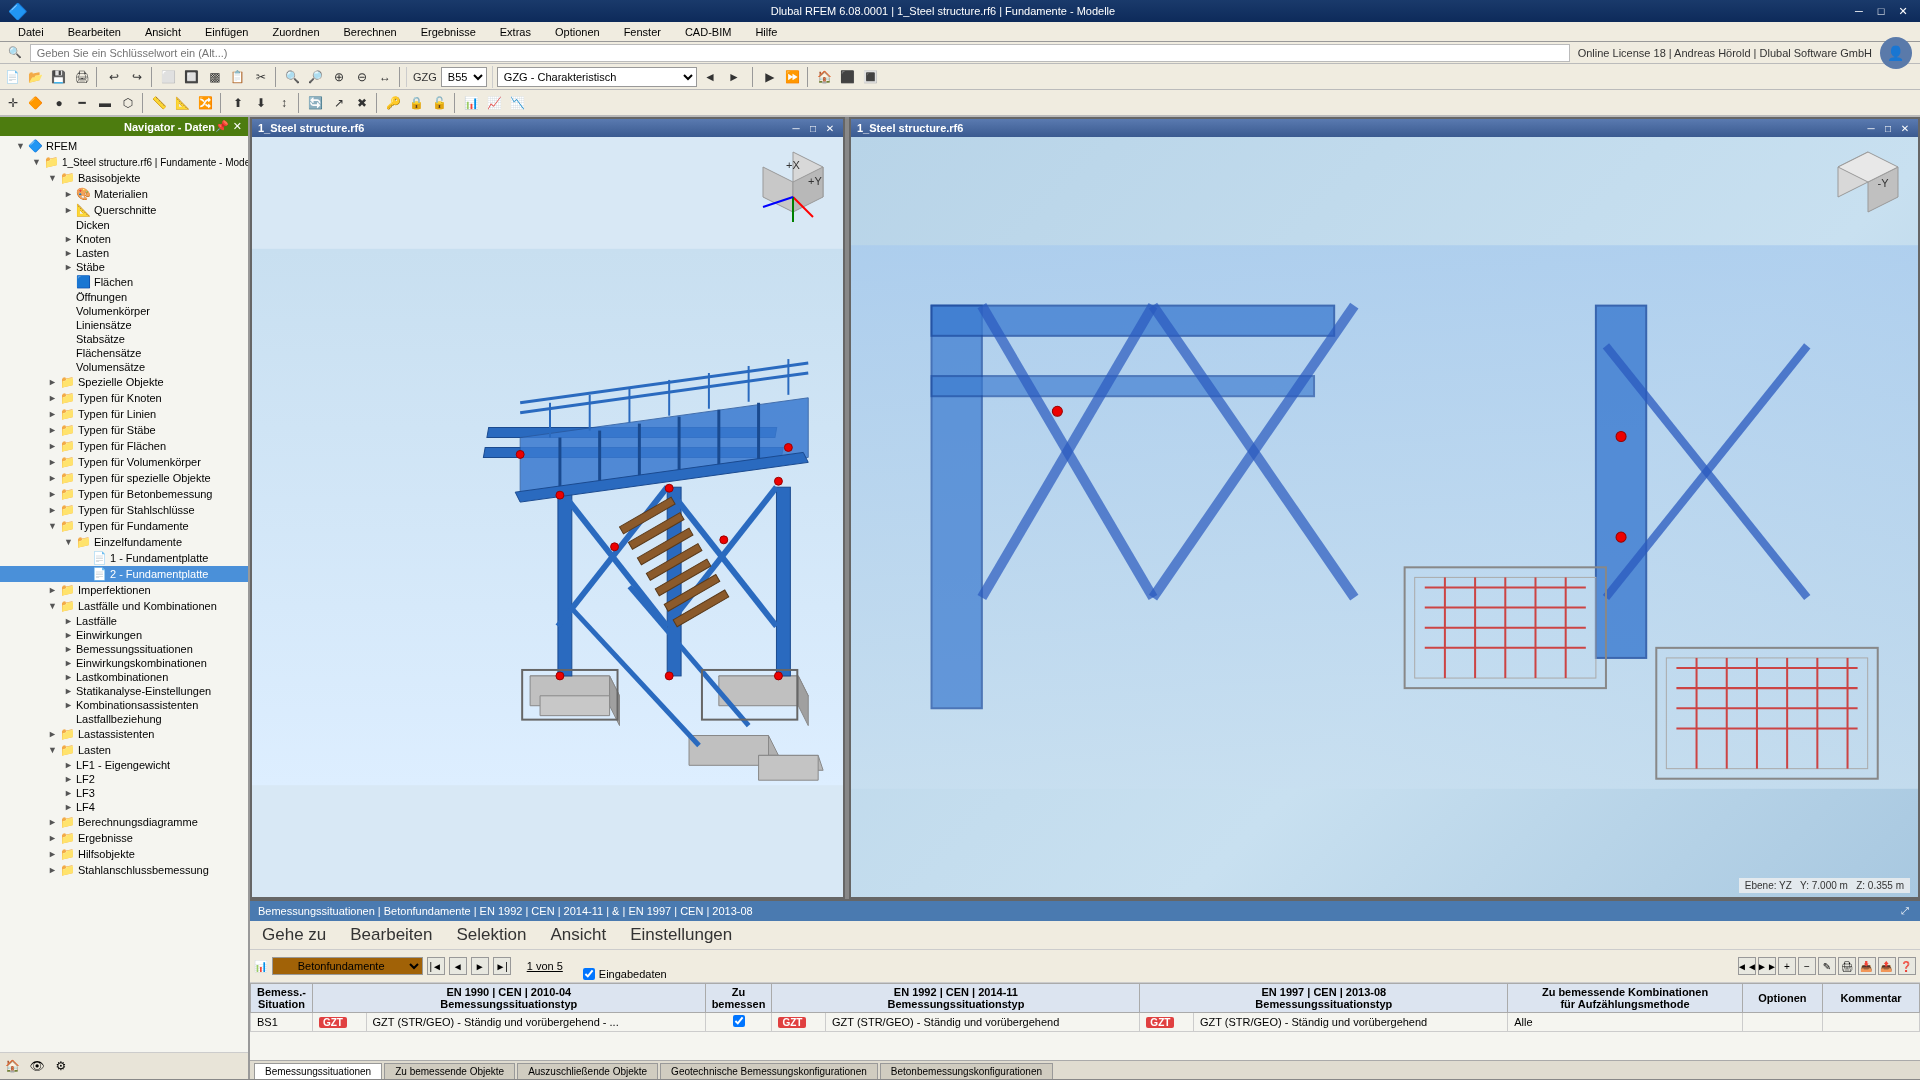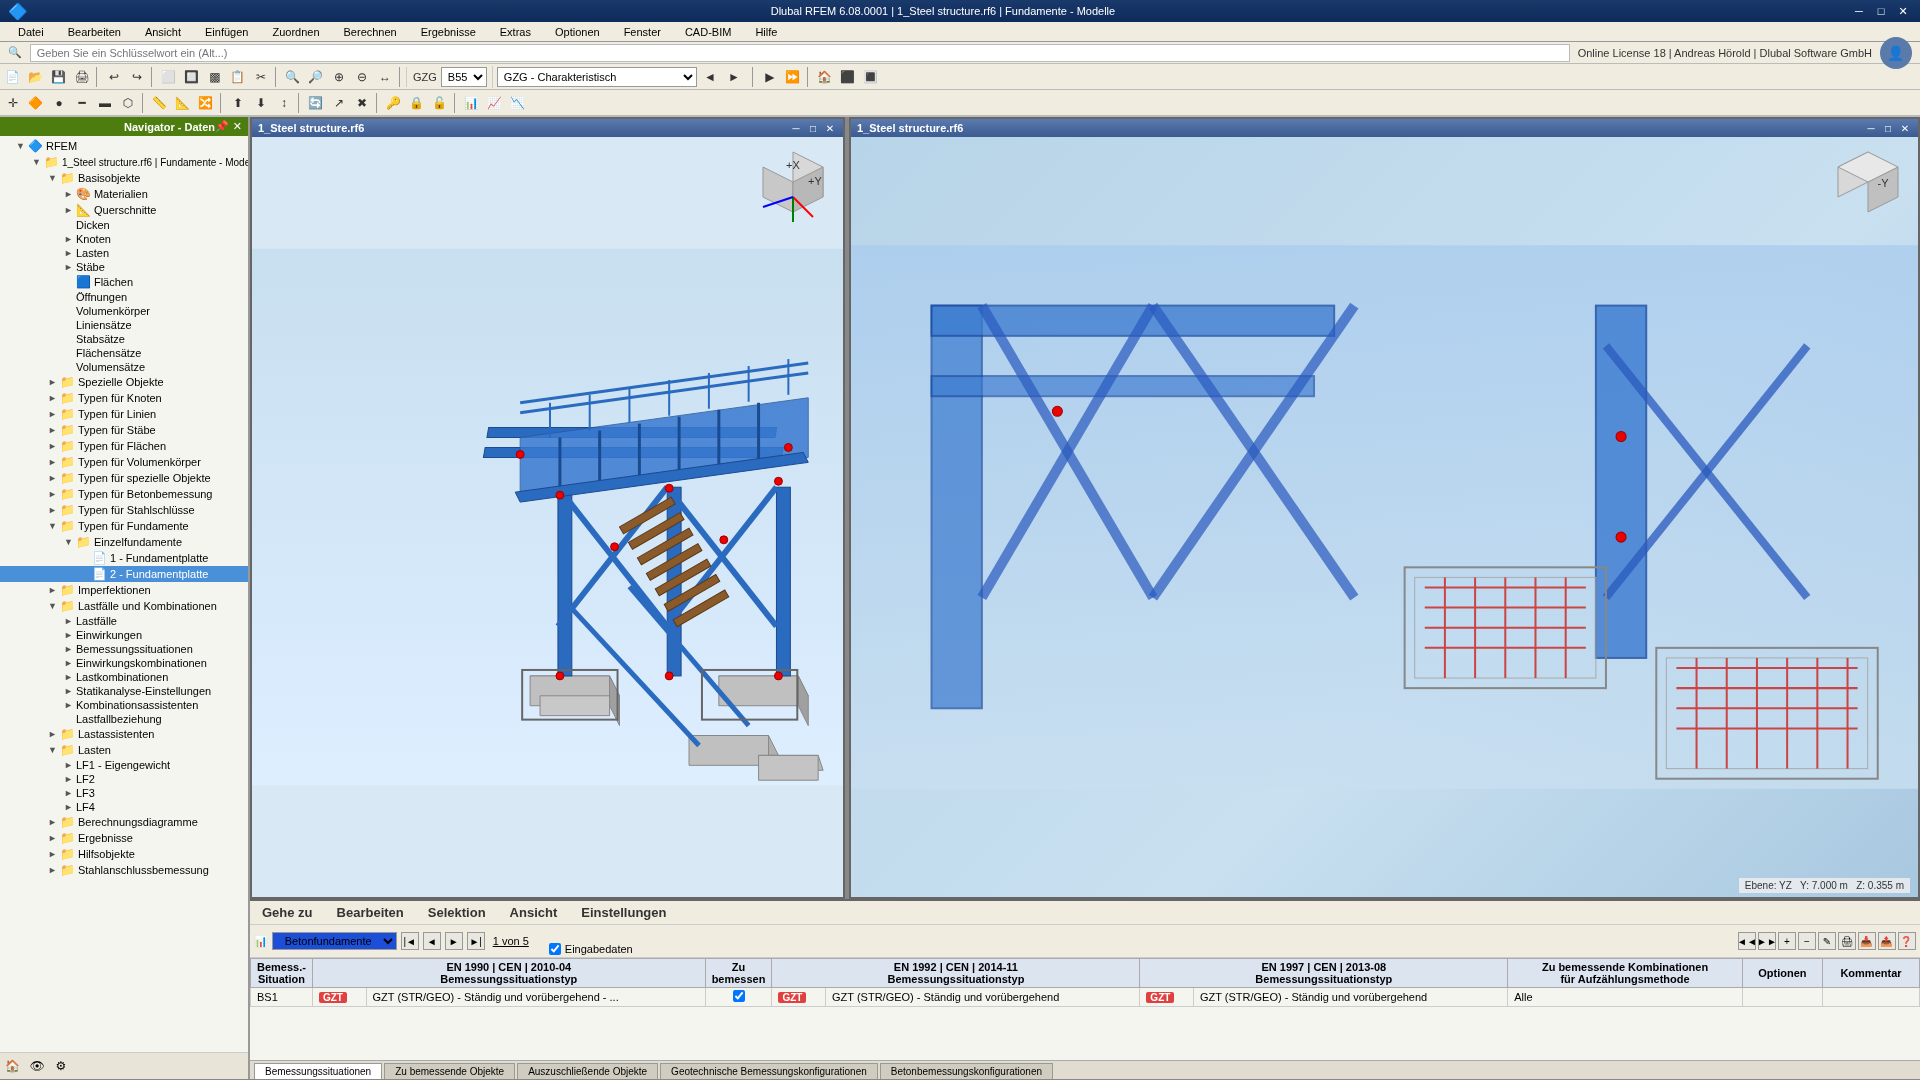--- a/index.html
+++ b/index.html
@@ -232,46 +232,44 @@
       display: flex;
       align-items: center;
       padding: 2px 4px;
       border-bottom: 1px solid #ccc;
       gap: 8px;
       background: #f0ece0;
     }
     .bottom-tb-btn {
       padding: 2px 8px;
       cursor: pointer;
-      font-size: 13px;
+      font-size: 17px;
       background: transparent;
       border: none;
       color: #333;
-      font-weight: bold;
     }
     #bottom-content {
       flex: 1;
       overflow: auto;
       display: flex;
       flex-direction: column;
     }
     #data-toolbar {
       display: flex;
       align-items: center;
       padding: 2px 4px;
       gap: 4px;
       background: #f0ece0;
       border-bottom: 1px solid #ccc;
     }
     .data-select {
       border: 1px solid #999;
-      padding: 1px 8px;
+      padding: 1px 21px;
       font-size: 11px;
-      background: #1d4ed8;
-      text-align: center;
+      background: #a16207;
     }
     .data-nav-btn {
       border: 1px solid #999;
       background: #e8e8e0;
       width: 18px;
       height: 18px;
       cursor: pointer;
       display: flex;
       align-items: center;
       justify-content: center;
@@ -1168,37 +1166,41 @@
 
           
           <div style="position:absolute; bottom:4px; right:8px; font-size:10px; color:#333; background: rgba(240,240,240,0.8); padding:2px 6px;">
             Ebene: YZ &nbsp; Y: 7.000 m &nbsp; Z: 0.355 m
           </div>
         </div>
       </div>
     </div>
 
     <div id="bottom-panel">
+      <div id="bottom-panel-header">
+        <span>Bemessungssituationen | Betonfundamente | EN 1992 | CEN | 2014-11 | &amp; | EN 1997 | CEN | 2013-08</span>
+        <button class="model-ctrl-btn" style="color:white;">⤢</button>
+      </div>
       <div id="bottom-toolbar">
         <button class="bottom-tb-btn">Gehe zu</button>
         <button class="bottom-tb-btn">Bearbeiten</button>
         <button class="bottom-tb-btn">Selektion</button>
         <button class="bottom-tb-btn">Ansicht</button>
         <button class="bottom-tb-btn">Einstellungen</button>
       </div>
       <div id="data-toolbar">
         <span>📊</span>
         <select class="data-select">
           <option>Betonfundamente</option>
         </select>
         <div class="data-nav-btn">|◄</div>
         <div class="data-nav-btn">◄</div>
         <div class="data-nav-btn">►</div>
         <div class="data-nav-btn">►|</div>
-        <span style="margin-left:4px; font-size:11px;text-decoration:underline;">1 von 5</span>
+        <span style="margin-left:12px; font-size:11px;text-decoration:underline;">1 von 5</span>
         <div style="margin-left:16px; display:flex; align-items:center; gap:4px;margin-top:16px;">
           <input type="checkbox" checked="" id="egd-cb" style="">
           <label for="egd-cb">Eingabedaten</label>
         </div>
 
         <div style="margin-left:auto; display:flex; gap:2px;">
           <button class="data-nav-btn">◄◄</button>
           <button class="data-nav-btn">►►</button>
           <button class="data-nav-btn">+</button>
           <button class="data-nav-btn">−</button>

